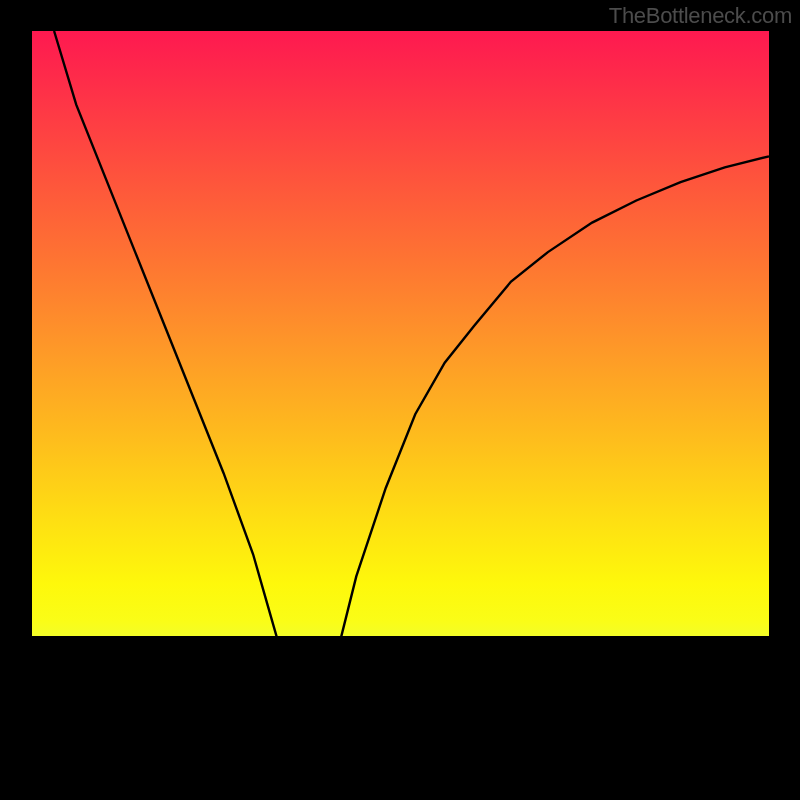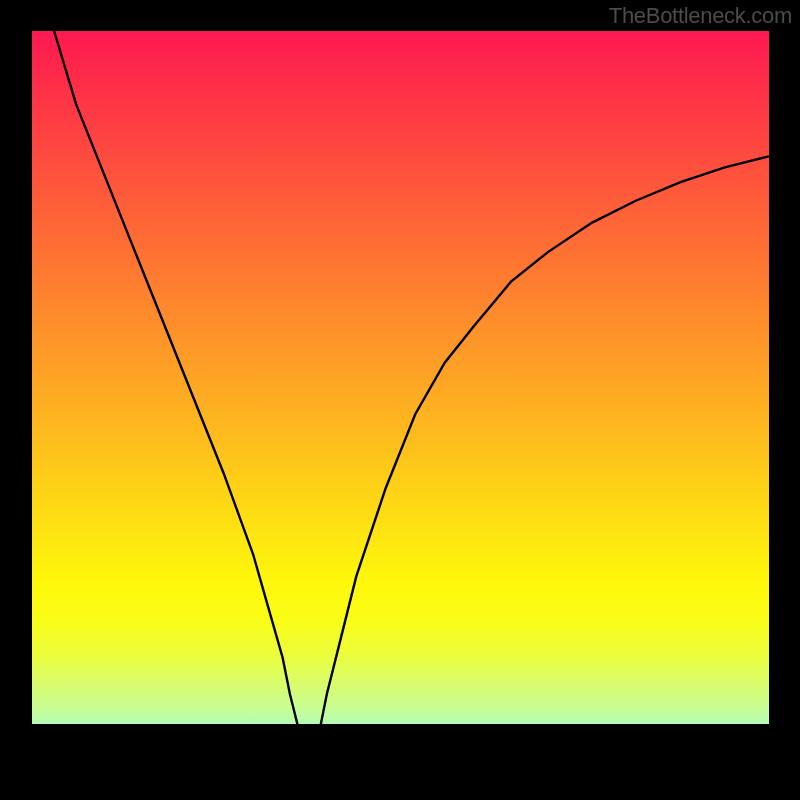--- a/index.html
+++ b/index.html
@@ -3,21 +3,21 @@
 <meta charset="utf-8">
 <style>
   body {
     margin: 0;
     padding: 0;
     font-family: Arial, Helvetica, sans-serif;
     background: #000;
   }
   .chart-container {
     width: 800px;
-    height: 724px;
+    height: 636px;
     position: relative;
     background: #000;
   }
   .watermark {
     position: absolute;
     top: 3px;
     right: 8px;
     color: #4c4c4c;
     font-size: 22px;
     font-weight: 400;

